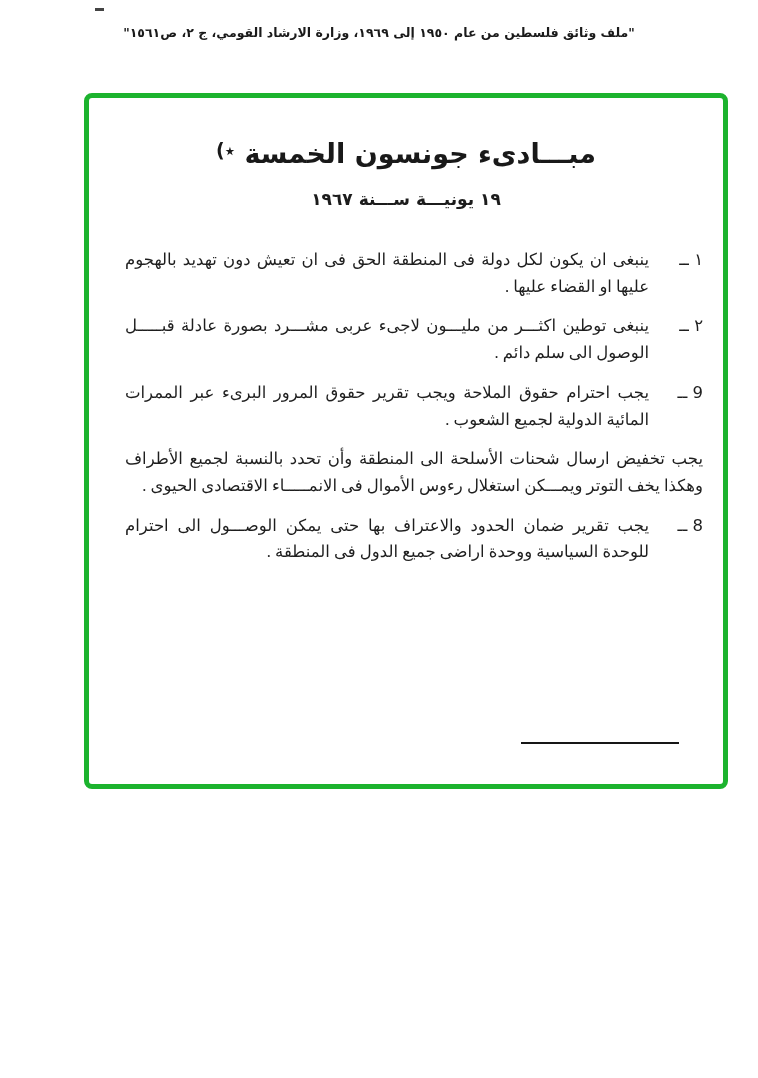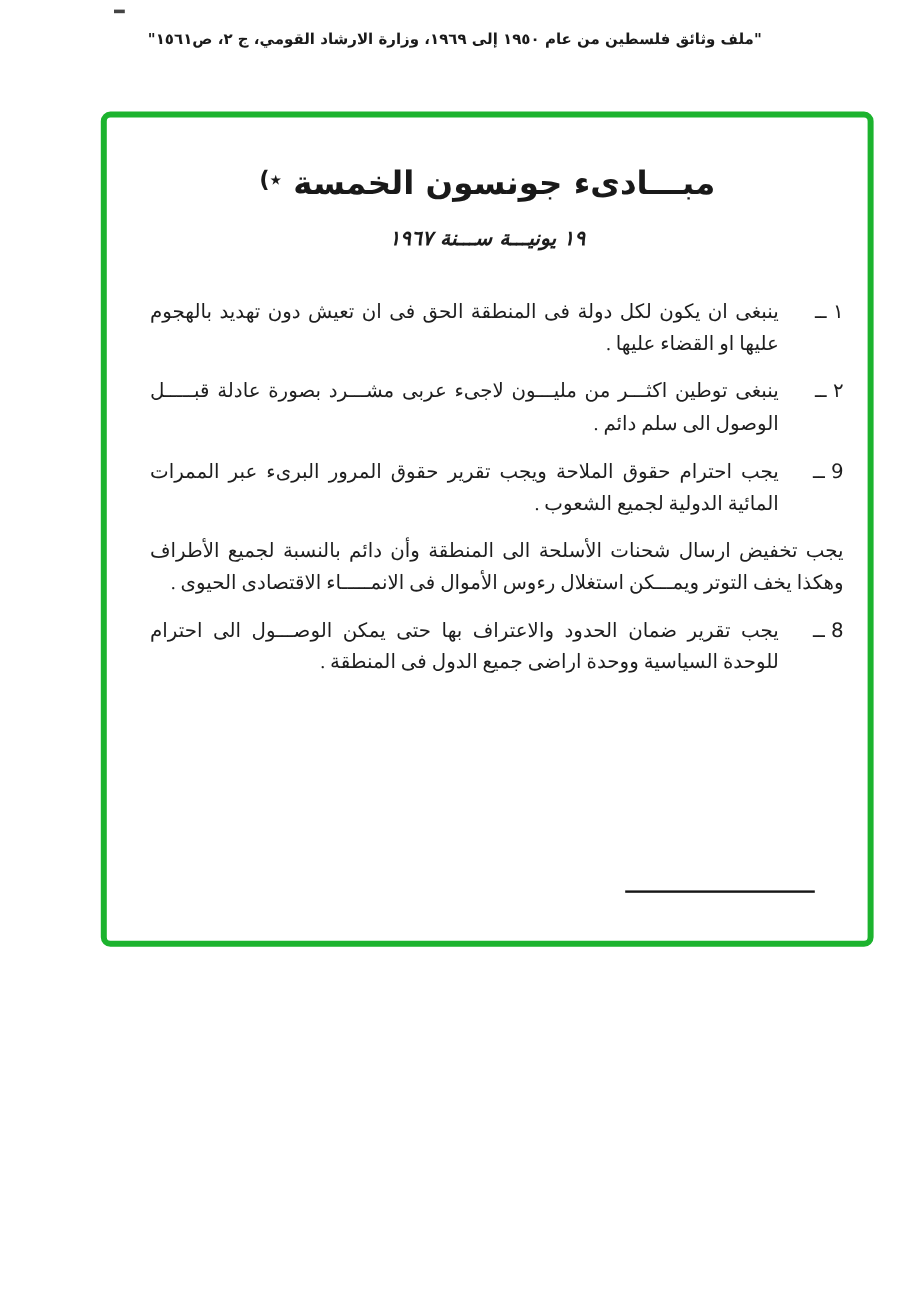--- a/index.html
+++ b/index.html
@@ -48,21 +48,21 @@
     text-align: center; direction: rtl;
     font-size: 27px; font-weight: bold; color: #191919;
   }
   .doc-title .title-marker {
     direction: ltr; unicode-bidi: bidi-override;
     font-size: 19px; vertical-align: 6px;
   }
   .doc-subtitle {
     margin-top: 20px;
     text-align: center; direction: rtl;
-    font-size: 17px; font-weight: bold; color: #1c1c1c; font-style: italic;
+    font-size: 17px; font-weight: bold; color: #1c1c1c;
   }
 
   .points {
     direction: rtl;
     margin: 38px 20px 0 36px;
   }
   .point {
     display: flex; gap: 8px;
     font-size: 16.5px; line-height: 1.62;
     text-align: justify;
@@ -131,21 +131,21 @@
       <span class="num">٢ ــ</span>
       <span class="txt">ينبغى توطين اكثـــر من مليـــون لاجىء عربى مشـــرد بصورة عادلة قبـــــل الوصول الى سلم دائم .</span>
     </div>
 
     <div class="point">
       <span class="num">9 ــ</span>
       <span class="txt">يجب احترام حقوق الملاحة ويجب تقرير حقوق المرور البرىء عبر الممرات المائية الدولية لجميع الشعوب .</span>
     </div>
 
     <div class="point">
-      <span class="txt">يجب تخفيض ارسال شحنات الأسلحة الى المنطقة وأن دائم بالنسبة لجميع الأطراف وهكذا يخف التوتر ويمـــكن استغلال رءوس الأموال فى الانمـــــاء الاقتصادى الحيوى .</span>
+      <span class="txt">يجب تخفيض ارسال شحنات الأسلحة الى المنطقة وأن تحدد بالنسبة لجميع الأطراف وهكذا يخف التوتر ويمـــكن استغلال رءوس الأموال فى الانمـــــاء الاقتصادى الحيوى .</span>
     </div>
 
     <div class="point">
       <span class="num">8 ــ</span>
       <span class="txt">يجب تقرير ضمان الحدود والاعتراف بها حتى يمكن الوصـــول الى احترام للوحدة السياسية ووحدة اراضى جميع الدول فى المنطقة .</span>
     </div>
 
   </div>
 
   <div class="footnote-sep"></div>

